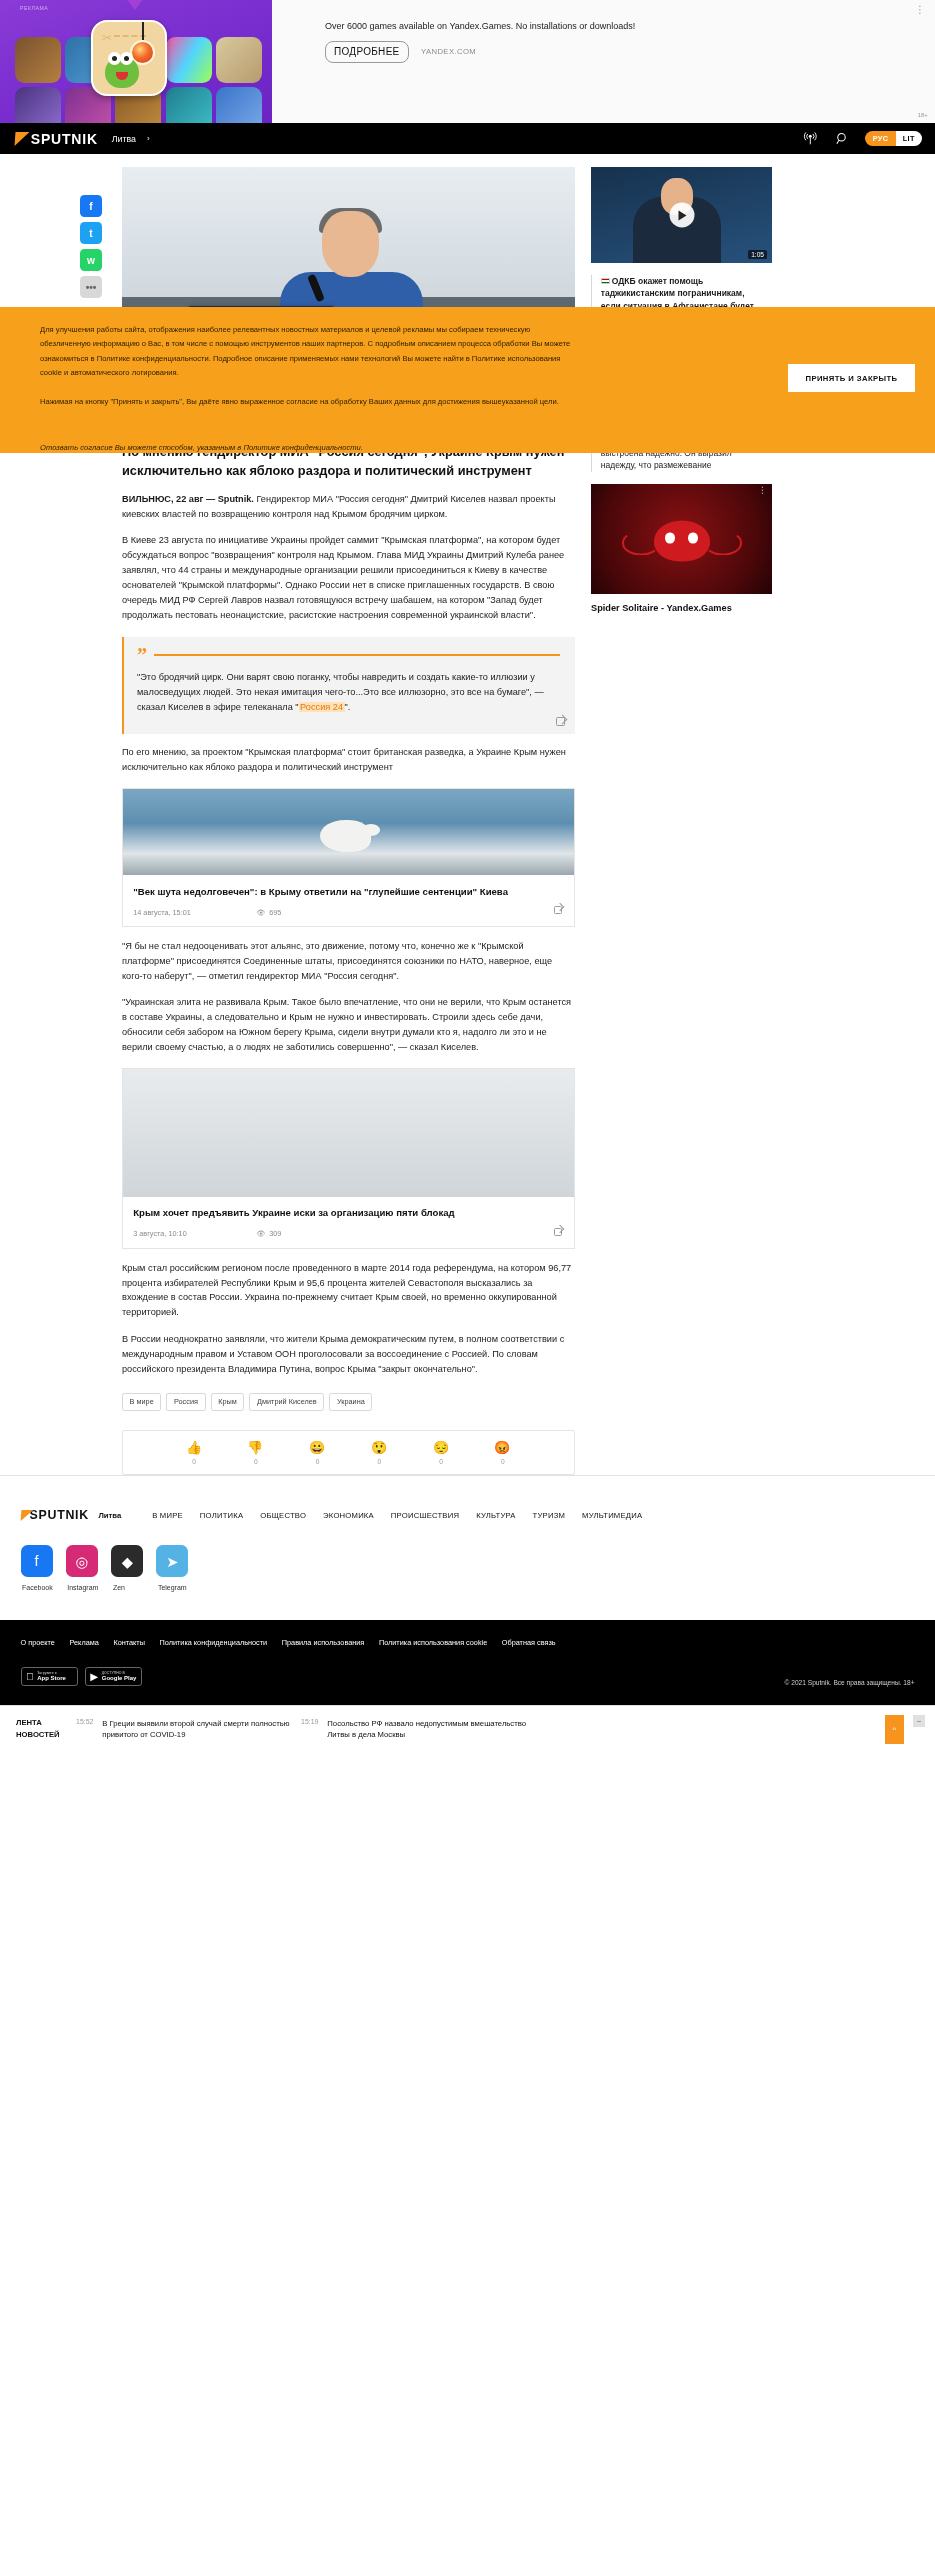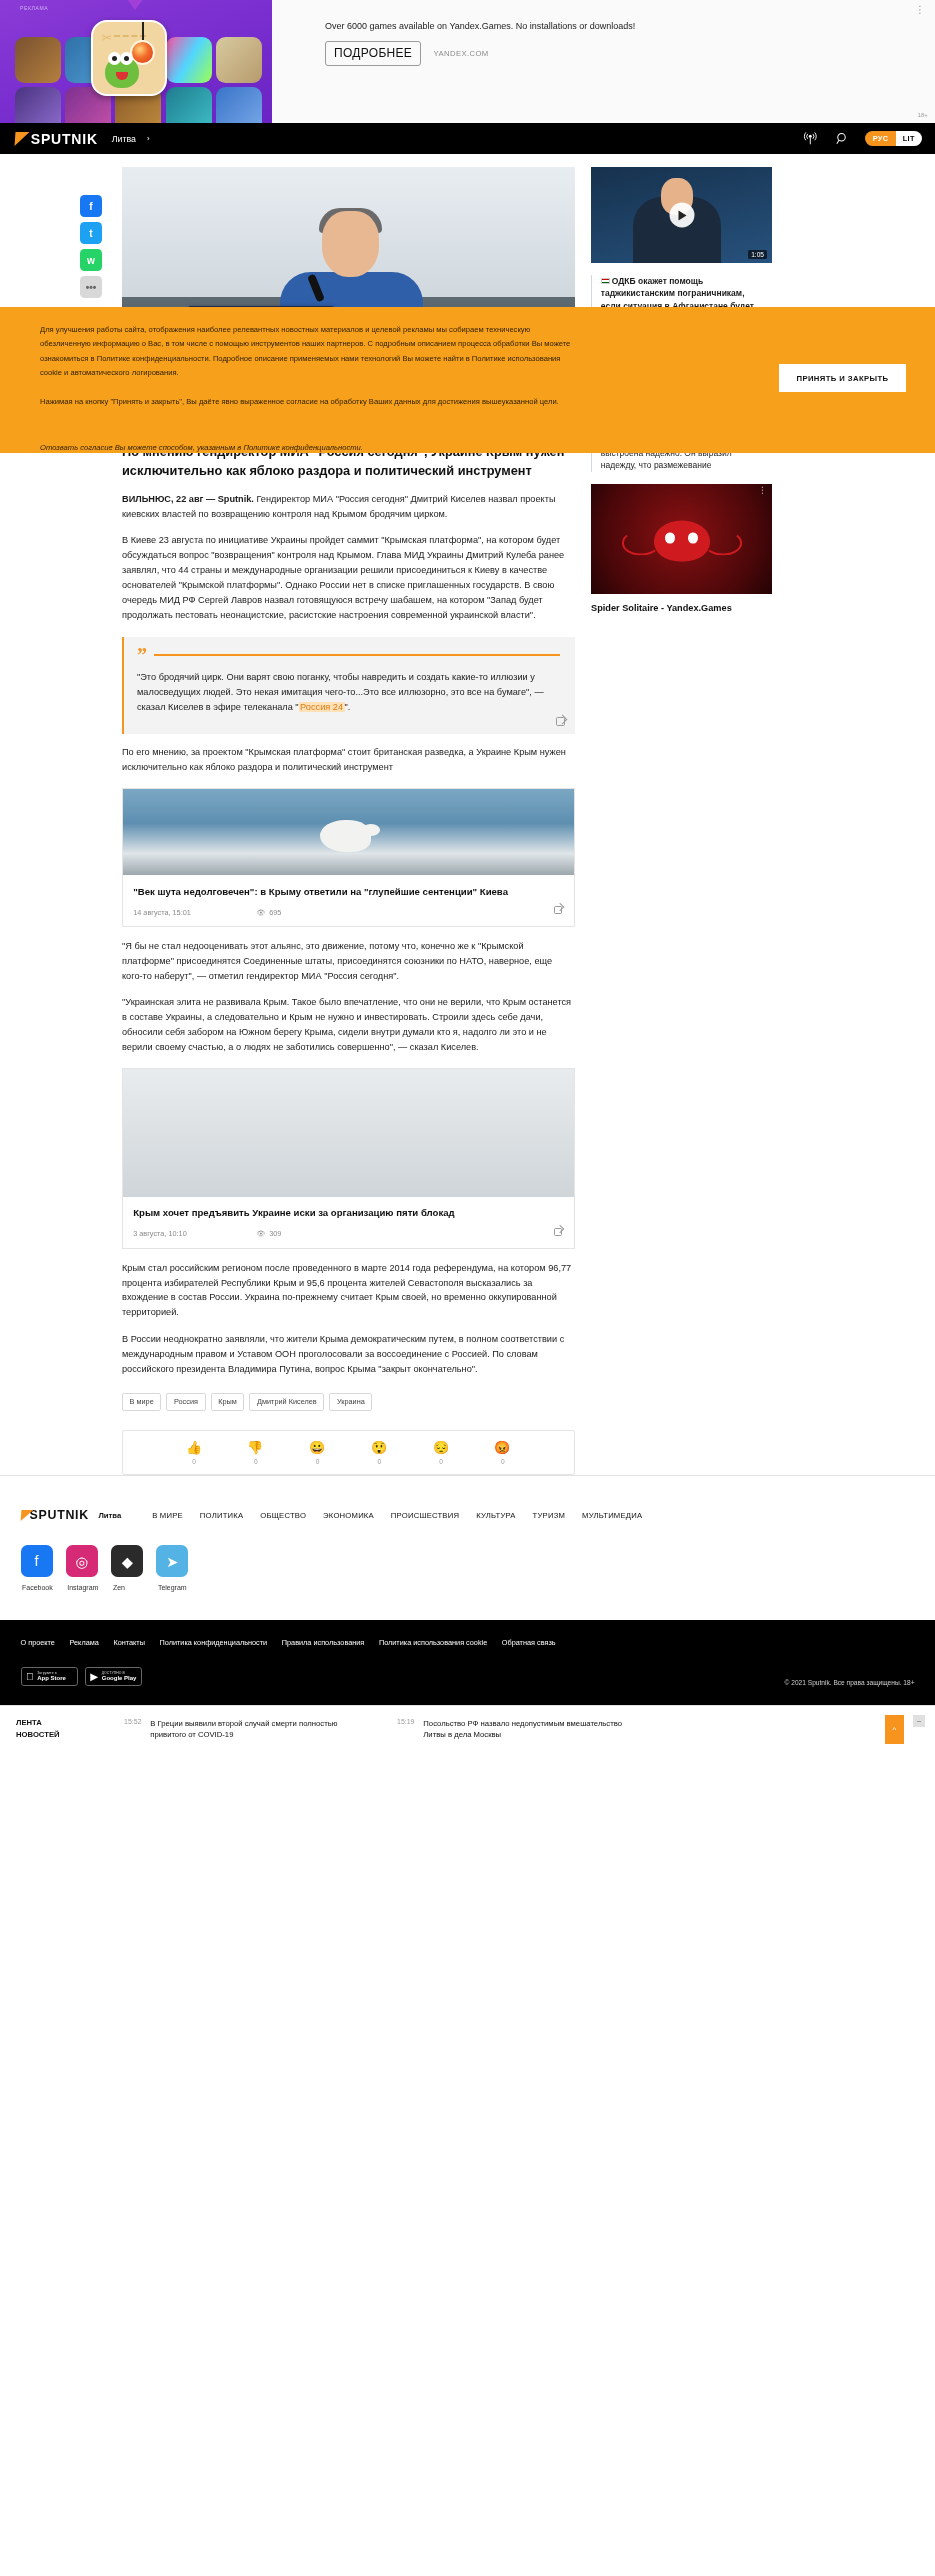--- a/index.html
+++ b/index.html
@@ -139,24 +139,24 @@
     color: #222;
   }
   .ad-cta-row {
     margin-top: 10.2px;
     display: flex;
     align-items: center;
     gap: 12.4px;
   }
   .ad-btn {
     border: 0.7px solid #9a9a9a;
-    border-radius: 3px;
+    border-radius: 8px;
     background: #fafafa;
     padding: 4.4px 8px;
-    font-size: 12px;
+    font-size: 10px;
     color: #111;
     letter-spacing: 0.3px;
     cursor: pointer;
   }
   .ad-domain {
     font-size: 7.7px;
     color: #8a8a8a;
     letter-spacing: 0.4px;
   }
   .ad-dots {
@@ -599,21 +599,21 @@
   .store-txt .s2 { font-size: 6px; color: #fff; font-weight: bold; }
   .copyright {
     position: absolute; right: 20.5px; bottom: 19px;
     font-size: 6.6px; color: #cfcfcf;
   }
 
   
   .ticker {
     background: #fff; border-top: 0.7px solid #e2e2e2;
     height: 47px; display: flex; align-items: center;
-    padding: 0 0 0 16px; position: relative; gap: 48px;
+    padding: 0 0 0 16px; position: relative;
   }
   .ticker-label {
     font-size: 7.7px; font-weight: bold; color: #111;
     line-height: 1.5; width: 60px; flex-shrink: 0;
   }
   .ticker-item {
     display: flex; gap: 8.8px; align-items: flex-start;
     width: 225px; flex-shrink: 0;
   }
   .ti-time { font-size: 7px; color: #9a9a9a; padding-top: 0.7px; }
@@ -643,21 +643,21 @@
   .cookie-text {
     font-size: 7.6px;
     line-height: 1.9;
     color: #2b1d00;
     width: 533px;
   }
   .cookie-text .p2 { margin-top: 14.6px; }
   .cookie-text .p3 { margin-top: 31px; font-style: italic; }
   .cookie-btn {
     position: absolute;
-    right: 29px; top: 57px;
+    right: 20px; top: 57px;
     background: #fff;
     color: #111;
     border: none;
     font-size: 7.7px;
     font-weight: bold;
     letter-spacing: 0.4px;
     padding: 9.5px 17.5px;
     cursor: pointer;
   }
 </style>

